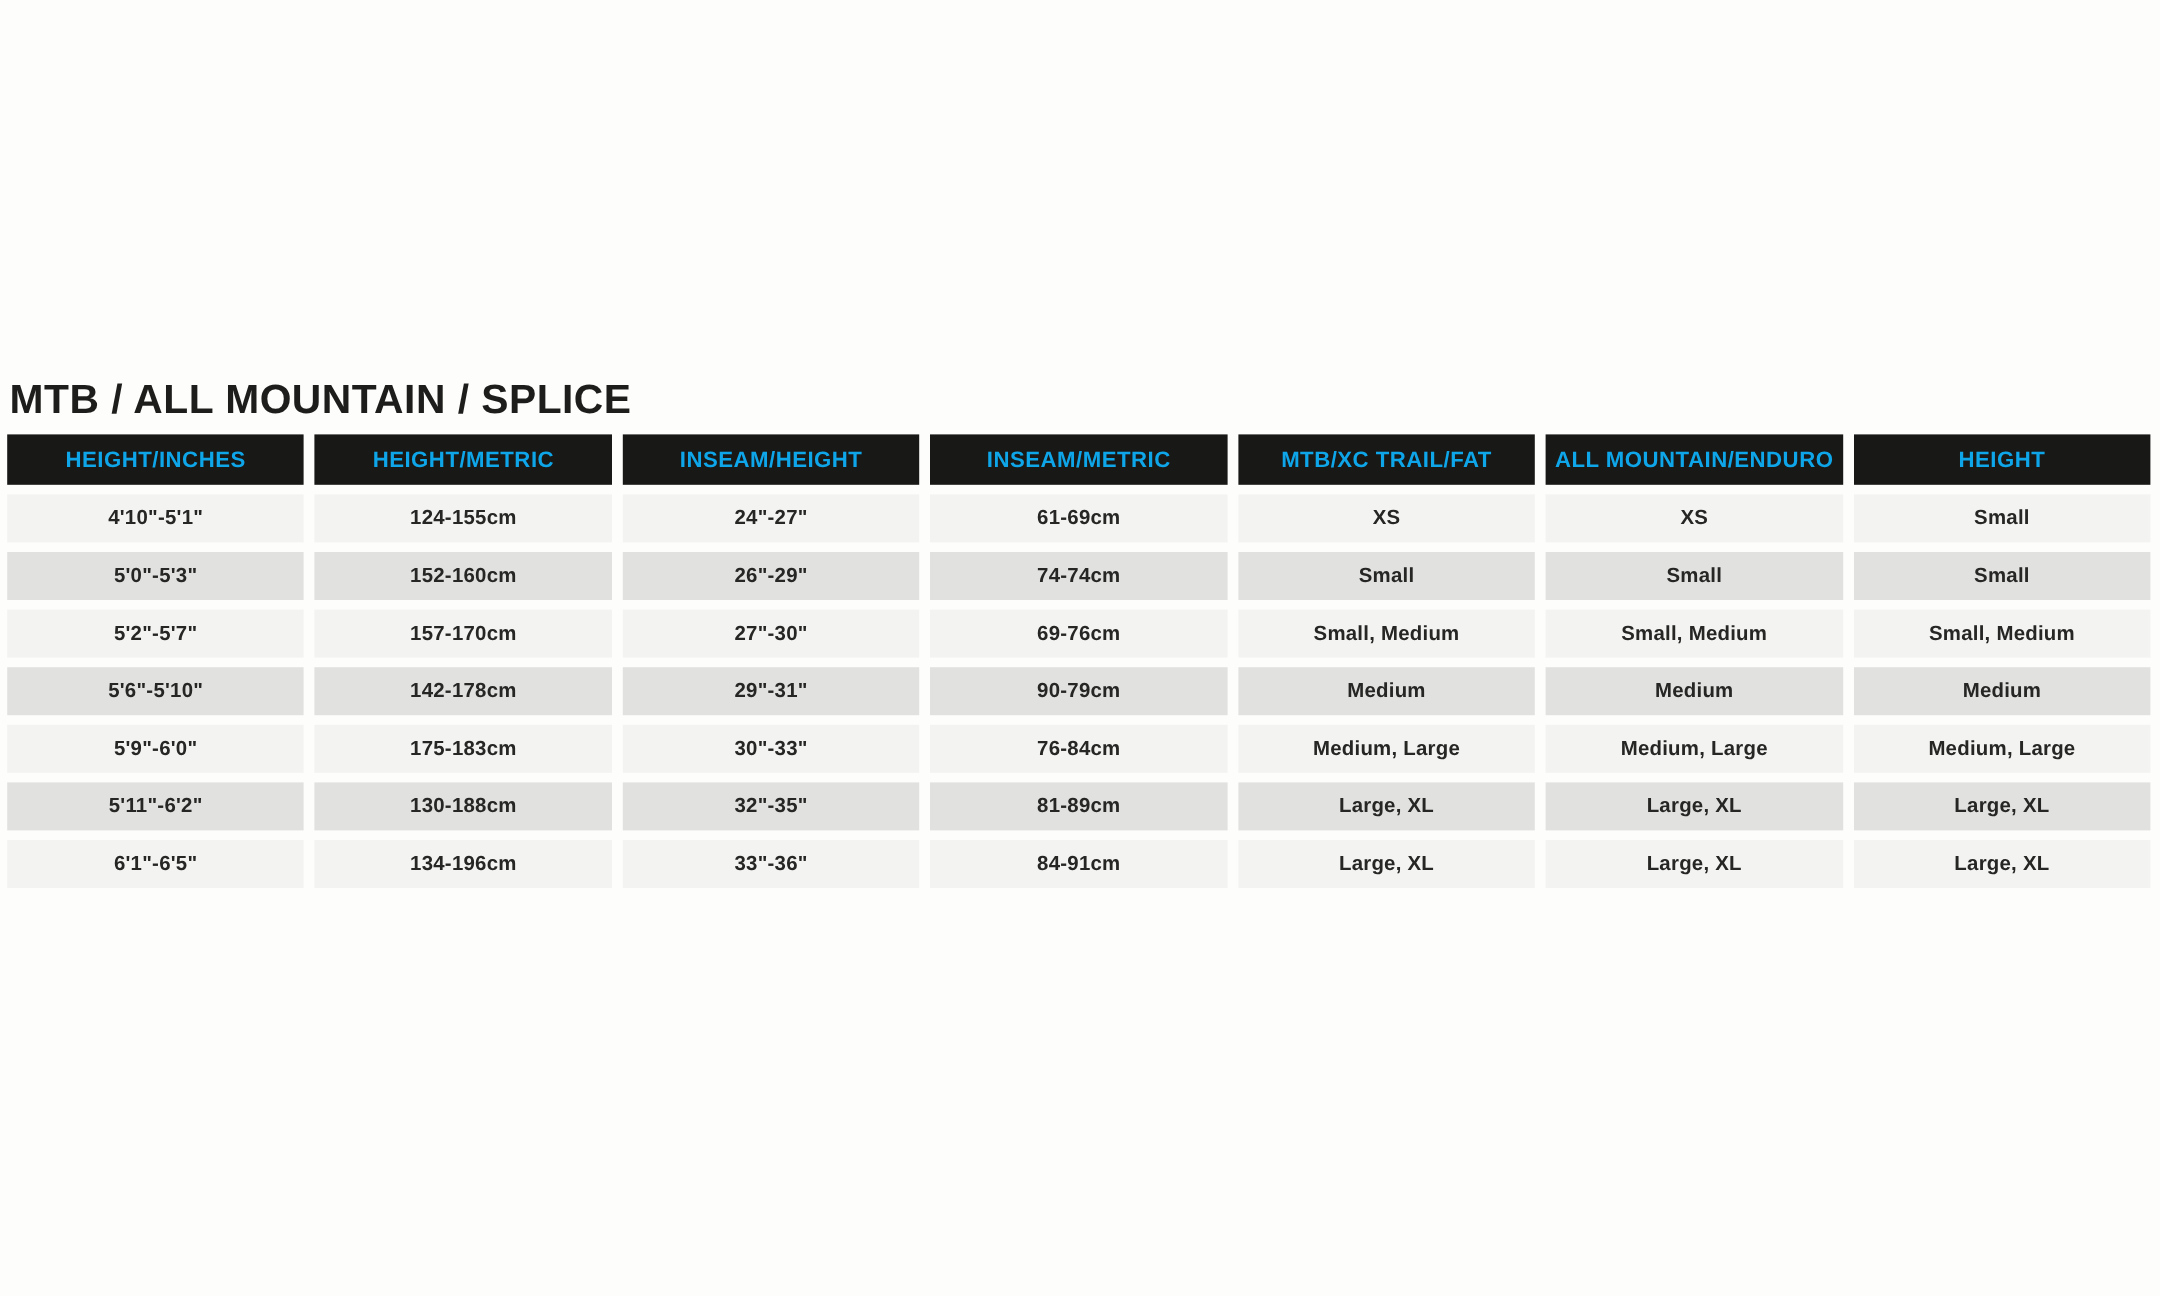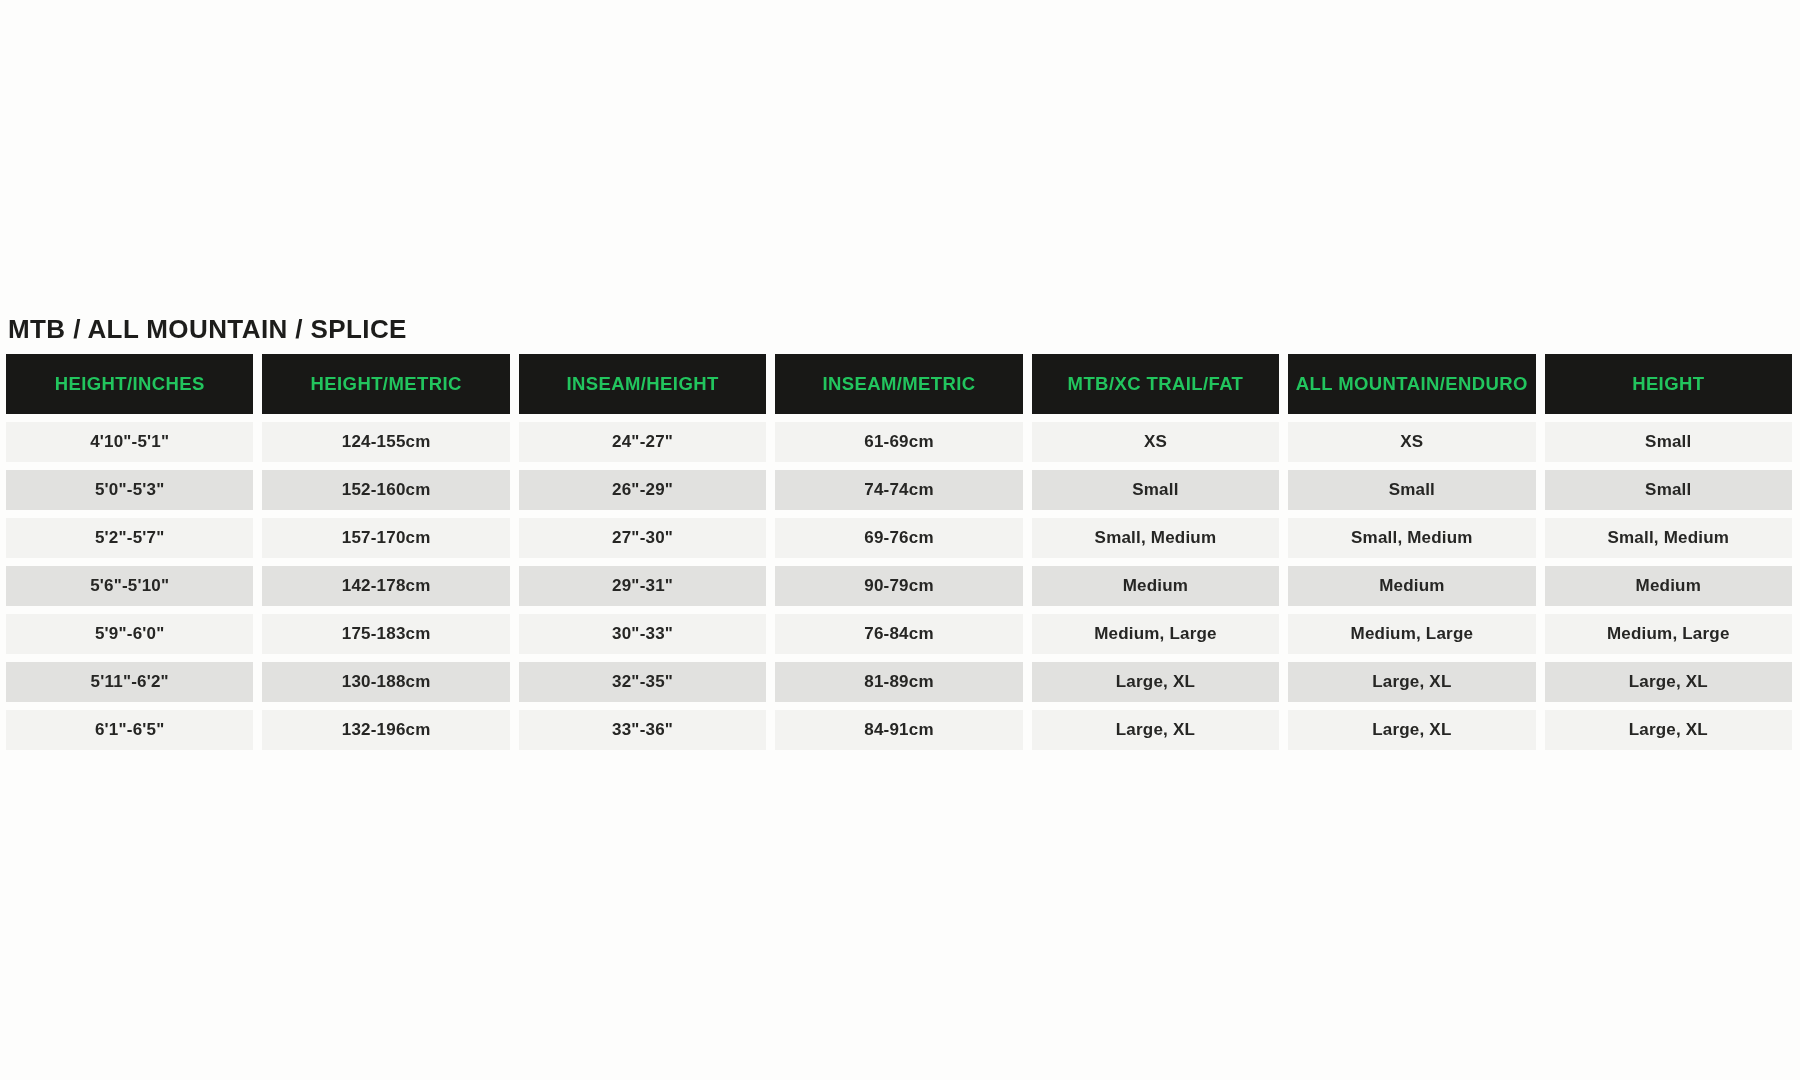--- a/index.html
+++ b/index.html
@@ -15,36 +15,36 @@
     font-family: "Liberation Sans", sans-serif;
   }
   .stage {
     position: absolute;
     left: 6px;
     top: 314px;
     width: 1786px;
   }
   .chart-title {
     margin: 0 0 9px 2px;
-    font-size: 26px;
+    font-size: 34px;
     font-weight: 700;
     letter-spacing: 0.4px;
     color: #1d1d1b;
   }
   .tbl {
     display: grid;
     grid-template-columns: repeat(7, 1fr);
     column-gap: 9px;
     row-gap: 8px;
   }
   .row { display: contents; }
   .hcell {
     background: #181816;
-    color: #22c55e;
-    height: 60px;
+    color: #0ea5e9;
+    height: 42px;
     display: flex;
     align-items: center;
     justify-content: center;
     font-weight: 700;
     font-size: 18.5px;
     letter-spacing: 0.4px;
     white-space: nowrap;
   }
   .cell {
     height: 40px;
@@ -133,21 +133,21 @@
       <div class="cell">130-188cm</div>
       <div class="cell">32"-35"</div>
       <div class="cell">81-89cm</div>
       <div class="cell">Large, XL</div>
       <div class="cell">Large, XL</div>
       <div class="cell">Large, XL</div>
     </div>
 
     <div class="row row-light">
       <div class="cell">6'1"-6'5"</div>
-      <div class="cell">132-196cm</div>
+      <div class="cell">134-196cm</div>
       <div class="cell">33"-36"</div>
       <div class="cell">84-91cm</div>
       <div class="cell">Large, XL</div>
       <div class="cell">Large, XL</div>
       <div class="cell">Large, XL</div>
     </div>
 
   </div>
 </div>
 

